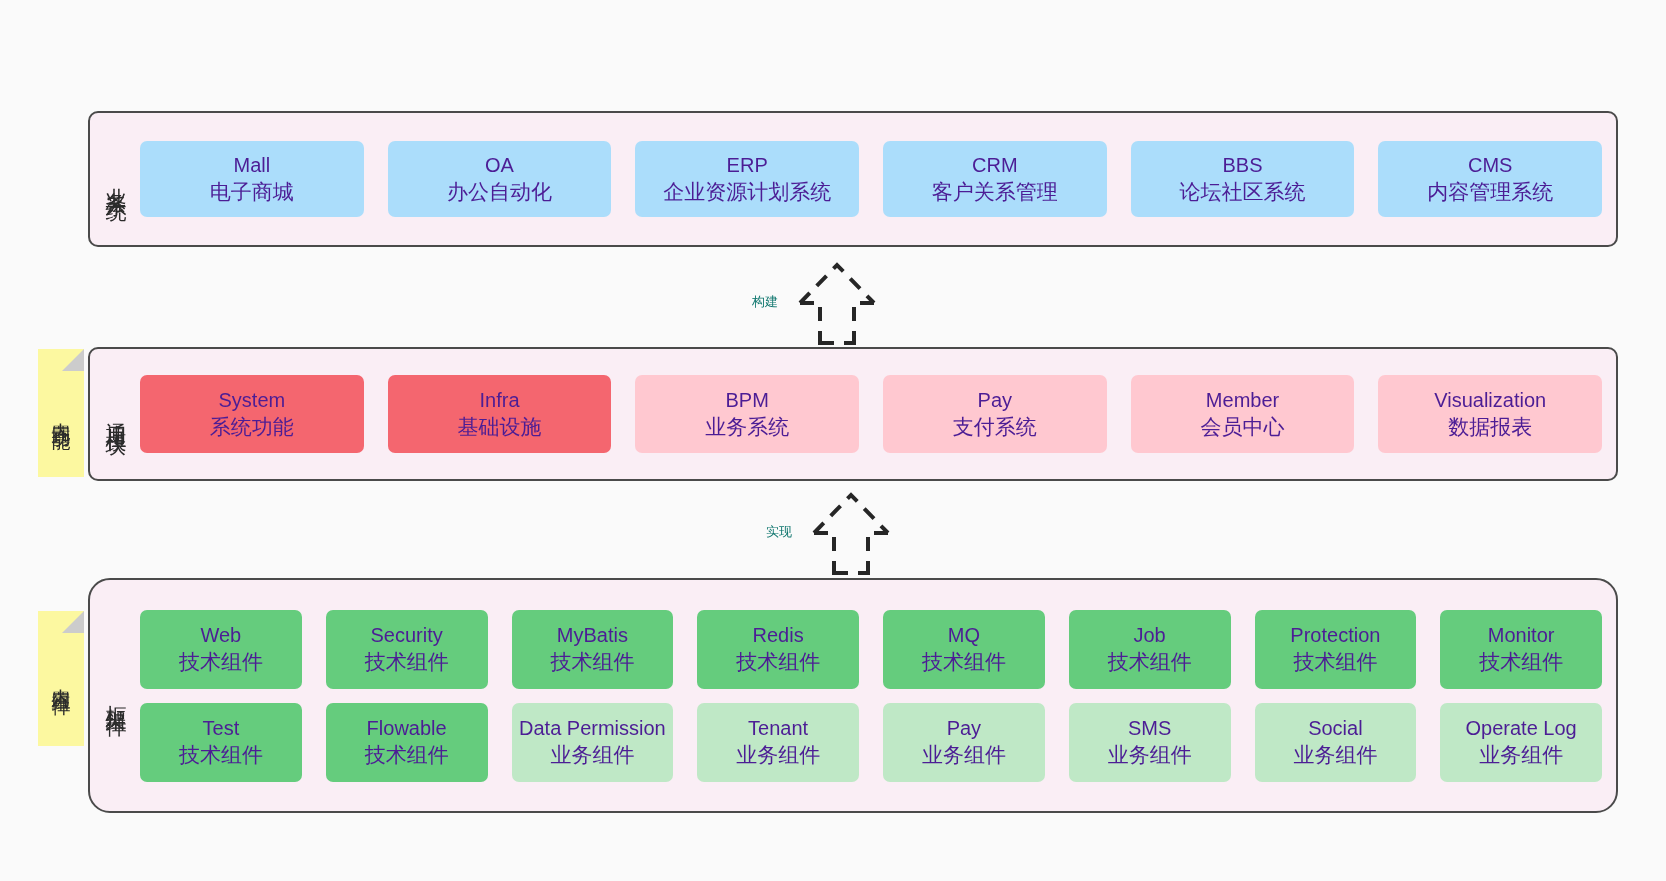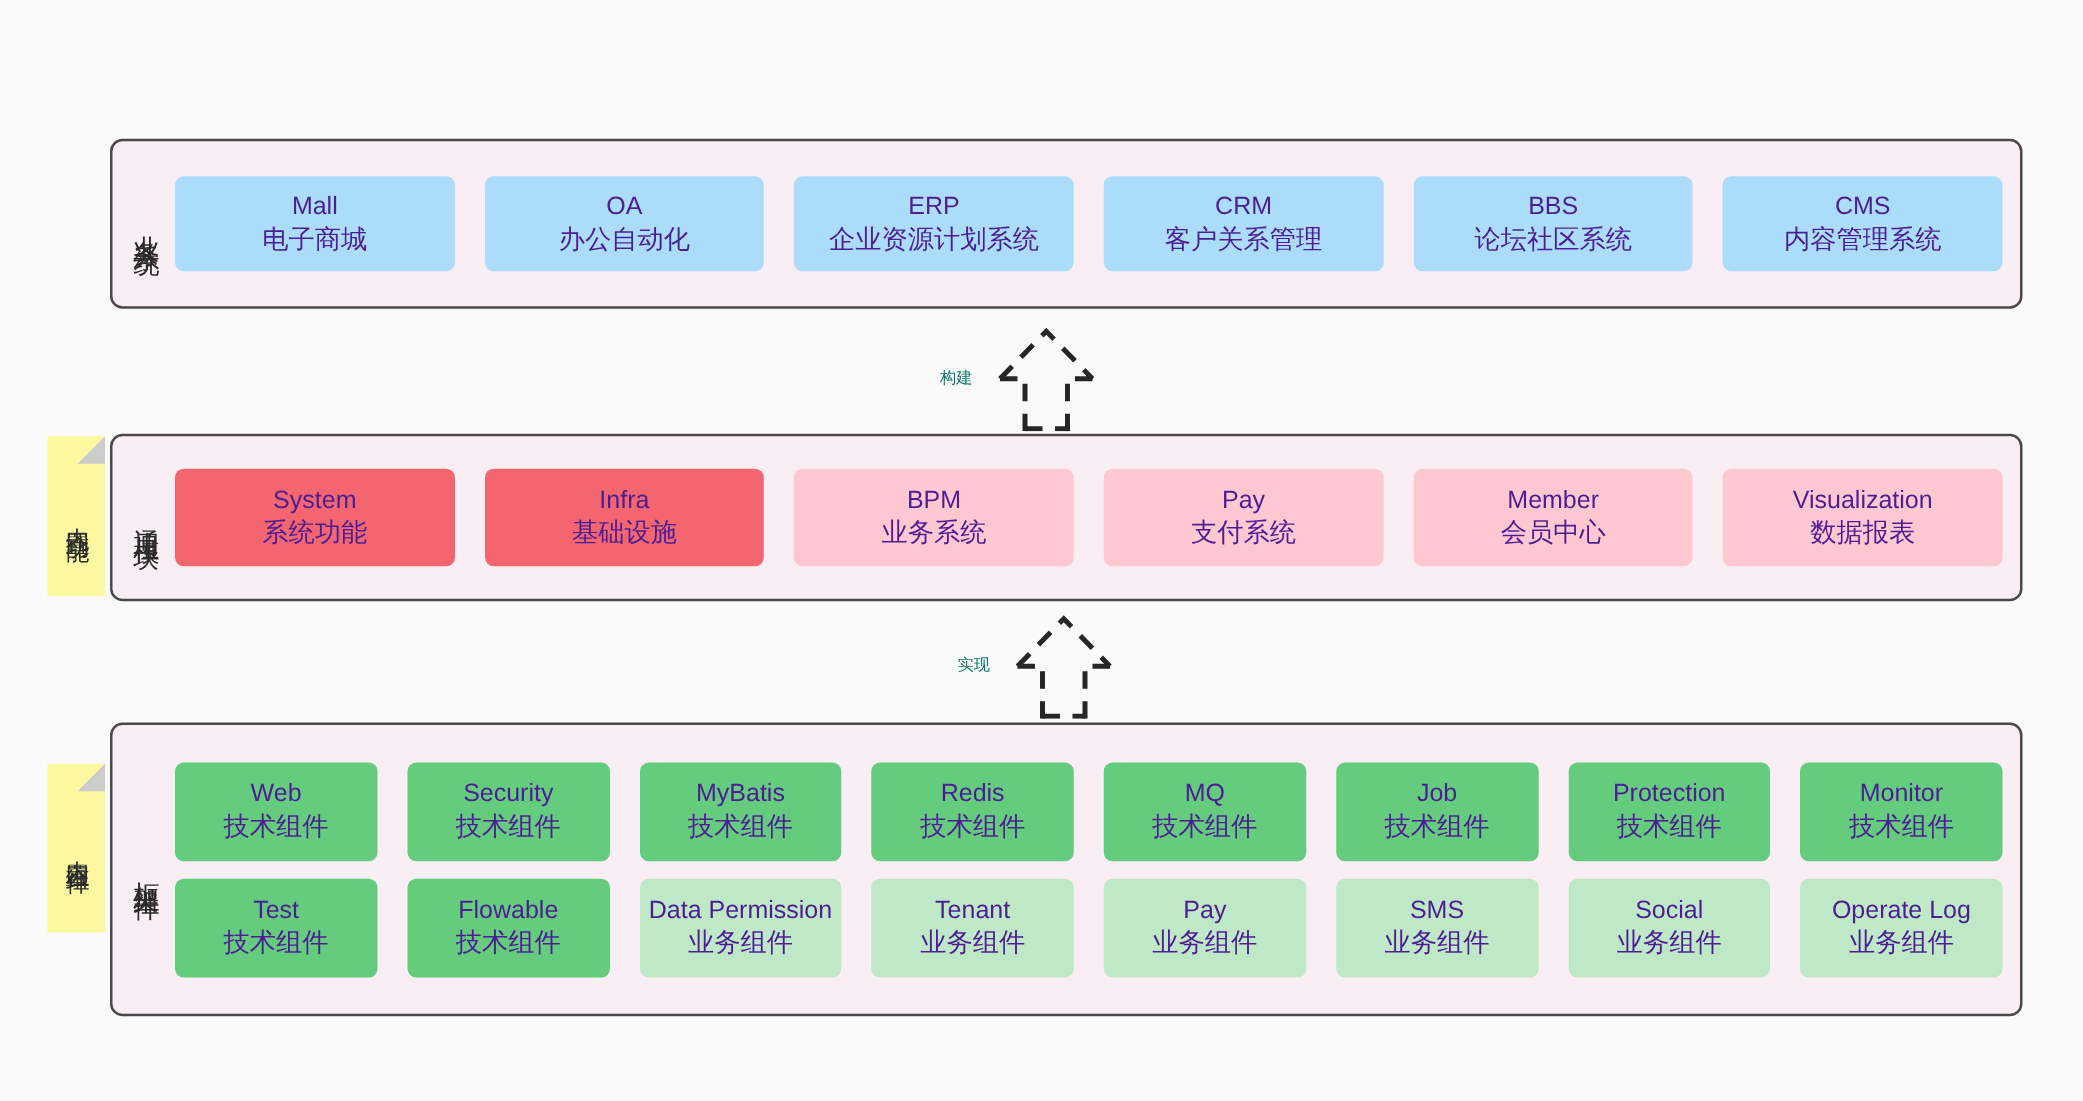--- a/index.html
+++ b/index.html
@@ -83,21 +83,21 @@
 
   
   #layer-business { left: 88px;  top: 111px; width: 1530px; height: 136px; }
   #layer-business .card { height: 76px; }
 
   
   #layer-common   { left: 88px;  top: 347px; width: 1530px; height: 134px; }
   #layer-common .card { height: 78px; }
 
   
-  #layer-framework { left: 88px; top: 578px; width: 1530px; height: 235px; }
+  #layer-framework { left: 88px; top: 578px; width: 1530px; height: 235px; border-radius: 22px; }
   #layer-framework .card { height: 79px; }
   #layer-framework .layer-body { gap: 14px; }
 
   
   .sticky {
     position: absolute;
     background: #fcf8a0;
     width: 46px;
     box-sizing: border-box;
     display: flex;

